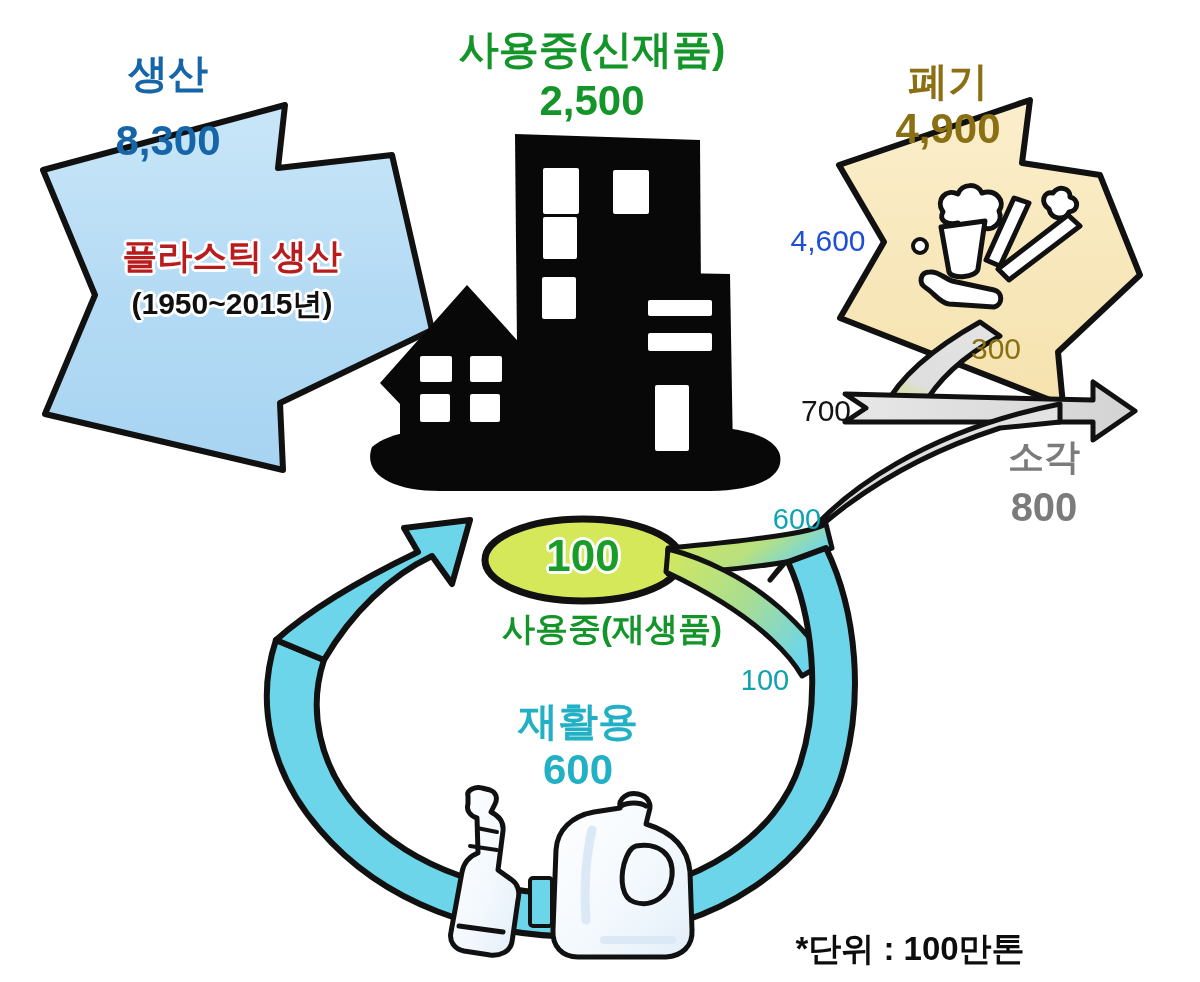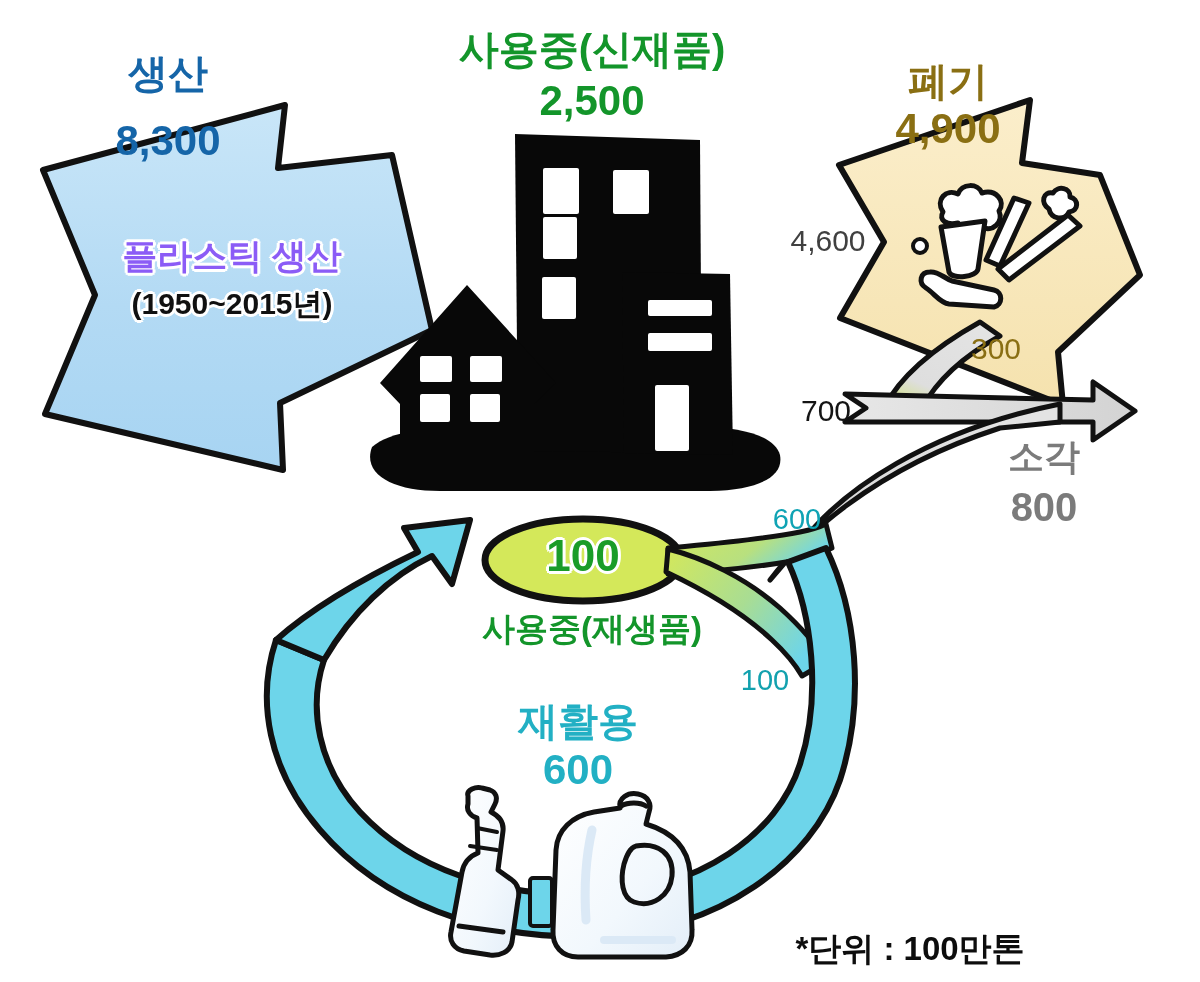--- a/index.html
+++ b/index.html
@@ -33,21 +33,21 @@
     font-size: 40px;
   }
   #prod-value {
     left: 168px; top: 99px;
     color: #1565a8;
     font-size: 42px;
     margin-top: 20px;
   }
   #prod-caption-main {
     left: 232px; top: 238px;
-    color: #8b5cf6;
+    color: #b91c1c;
     font-size: 35px;
     text-shadow:
       -2px -2px 0 #fff, 2px -2px 0 #fff, -2px 2px 0 #fff, 2px 2px 0 #fff,
       -3px 0 0 #fff, 3px 0 0 #fff, 0 -3px 0 #fff, 0 3px 0 #fff;
   }
   #prod-caption-sub {
     left: 232px; top: 288px;
     color: #101010;
     font-size: 30px;
     text-shadow:
@@ -73,21 +73,21 @@
     color: #8a6f13;
     font-size: 40px;
   }
   #waste-value {
     left: 948px; top: 107px;
     color: #8a6f13;
     font-size: 42px;
   }
   #waste-4600 {
     left: 828px; top: 225px;
-    color: #404040;
+    color: #1d4ed8;
     font-size: 30px;
     font-weight: normal;
   }
   #waste-300 {
     left: 996px; top: 333px;
     color: #8a6f13;
     font-size: 30px;
     font-weight: normal;
   }
 
@@ -136,21 +136,21 @@
   
   #use-rec-node-value {
     left: 583px; top: 533px;
     color: #1a9c28;
     font-size: 44px;
     text-shadow:
       -2px -2px 0 #fff, 2px -2px 0 #fff, -2px 2px 0 #fff, 2px 2px 0 #fff,
       -3px 0 0 #fff, 3px 0 0 #fff, 0 -3px 0 #fff, 0 3px 0 #fff;
   }
   #use-rec-label {
-    left: 592px; top: 612px;
+    left: 612px; top: 612px;
     color: #13952a;
     font-size: 33px;
   }
 
   
   #footnote {
     left: 910px; top: 896px;
     color: #0d0d0d;
     font-size: 33px;
     margin-top: 36px;

